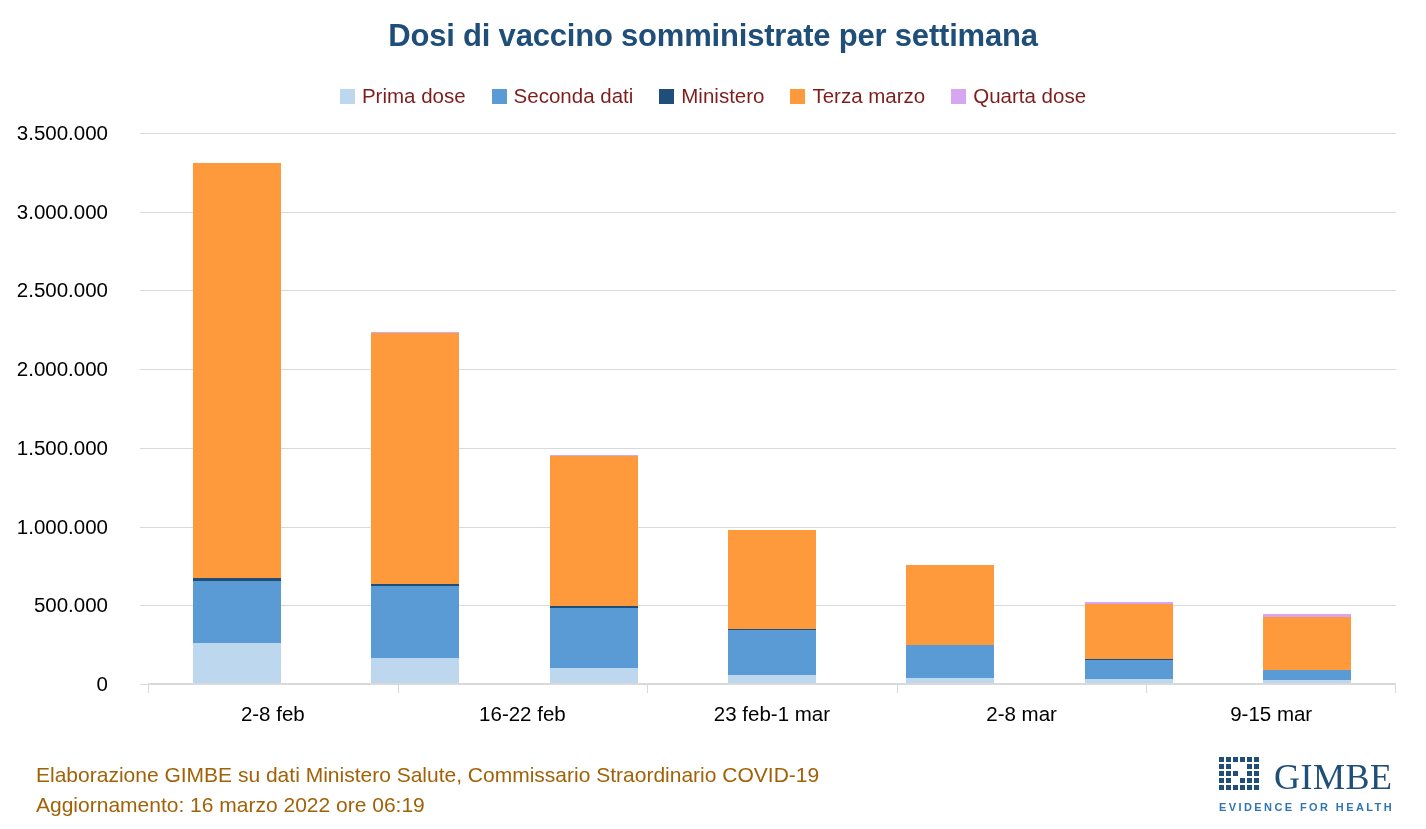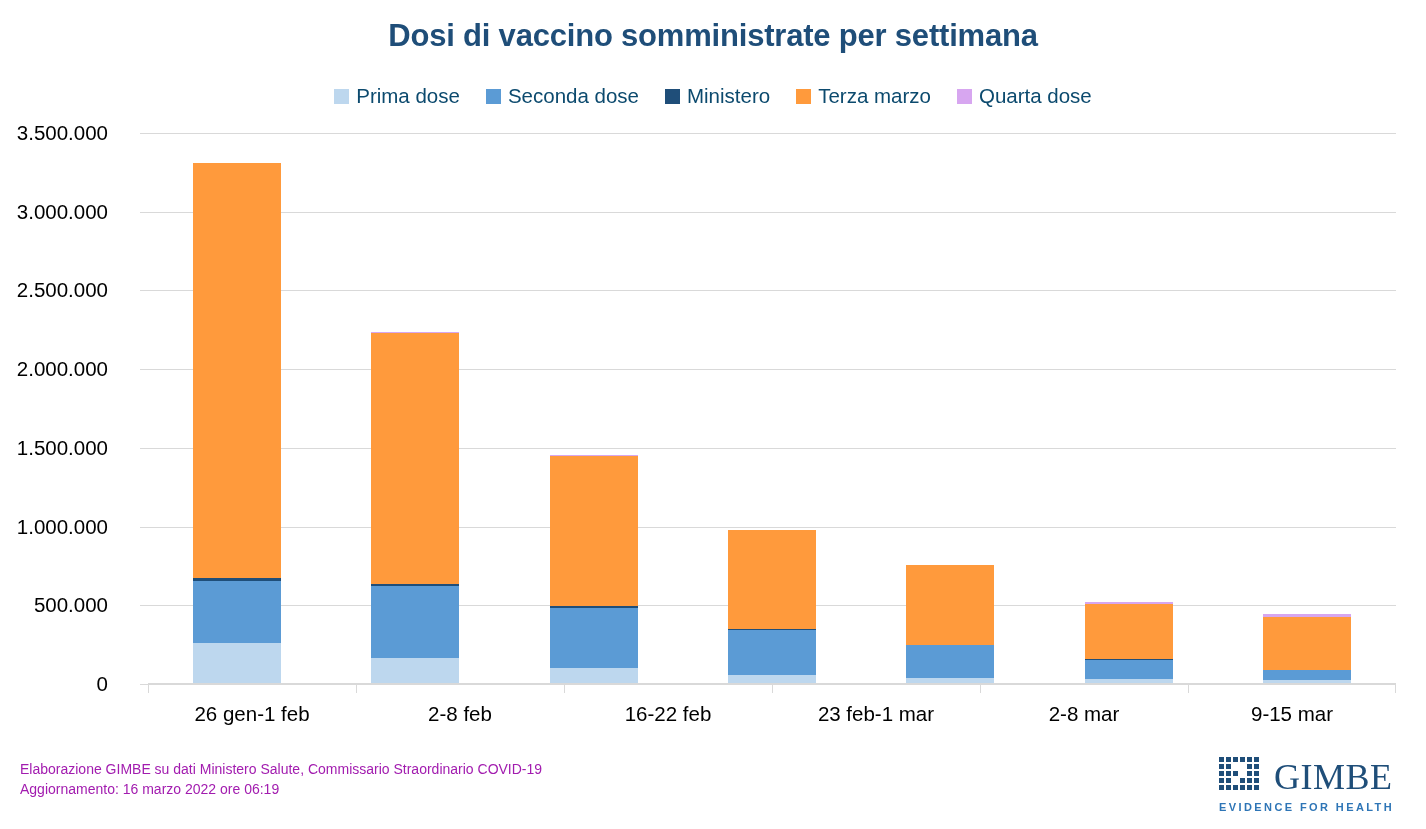--- a/index.html
+++ b/index.html
@@ -45,21 +45,21 @@
     align-items: center;
     gap: 7px;
   }
   .legend-swatch {
     width: 15px;
     height: 15px;
     flex: 0 0 auto;
   }
   .legend-label {
     font-size: 20.5px;
-    color: #0c4a6e;
+    color: #7f1d1d;
     white-space: nowrap;
   }
 
   
   #plot {
     position: absolute;
     left: 148px;
     top: 133px;
     width: 1248px;
     height: 551px;
@@ -162,25 +162,25 @@
     display: block;
     margin-top: 18px;
     font-size: 20.5px;
     color: #000000;
     white-space: nowrap;
   }
 
   
   #footer {
     position: absolute;
-    left: 20px;
+    left: 36px;
     top: 760px;
-    font-size: 14px;
+    font-size: 21px;
     line-height: 1.42;
-    color: #a21caf;
+    color: #a16207;
   }
   #footer div { white-space: nowrap; }
 
   
   #logo {
     position: absolute;
     right: 32px;
     top: 757px;
     display: flex;
     flex-direction: column;
@@ -212,21 +212,21 @@
 
 <div id="chart-title">Dosi di vaccino somministrate per settimana</div>
 
 <div id="legend">
     <div class="legend-item">
       <span class="legend-swatch" style="background: rgb(189, 215, 238);"></span>
       <span class="legend-label">Prima dose</span>
     </div>
     <div class="legend-item">
       <span class="legend-swatch" style="background: rgb(91, 155, 213);"></span>
-      <span class="legend-label">Seconda dose</span>
+      <span class="legend-label">Seconda dati</span>
     </div>
     <div class="legend-item">
       <span class="legend-swatch" style="background: rgb(31, 78, 121);"></span>
       <span class="legend-label">Ministero</span>
     </div>
     <div class="legend-item">
       <span class="legend-swatch" style="background: rgb(255, 154, 60);"></span>
       <span class="legend-label">Terza marzo</span>
     </div>
     <div class="legend-item">
@@ -326,24 +326,20 @@
           <div class="seg" style="height: 9.918px; background: rgb(91, 155, 213);"></div>
           <div class="seg" style="height: 3.93571px; background: rgb(189, 215, 238);"></div>
         </div>
       </div>
     </div>
   <div class="axis-base"></div>
 </div>
 
 <div id="xaxis">
   <div id="xaxis-ticks">
-      <div class="xtick-cell">
-        <div class="xtick-sep"></div>
-        <span class="xtick-label">26 gen-1 feb</span>
-      </div>
       <div class="xtick-cell">
         <div class="xtick-sep"></div>
         <span class="xtick-label">2-8 feb</span>
       </div>
       <div class="xtick-cell">
         <div class="xtick-sep"></div>
         <span class="xtick-label">16-22 feb</span>
       </div>
       <div class="xtick-cell">
         <div class="xtick-sep"></div>

